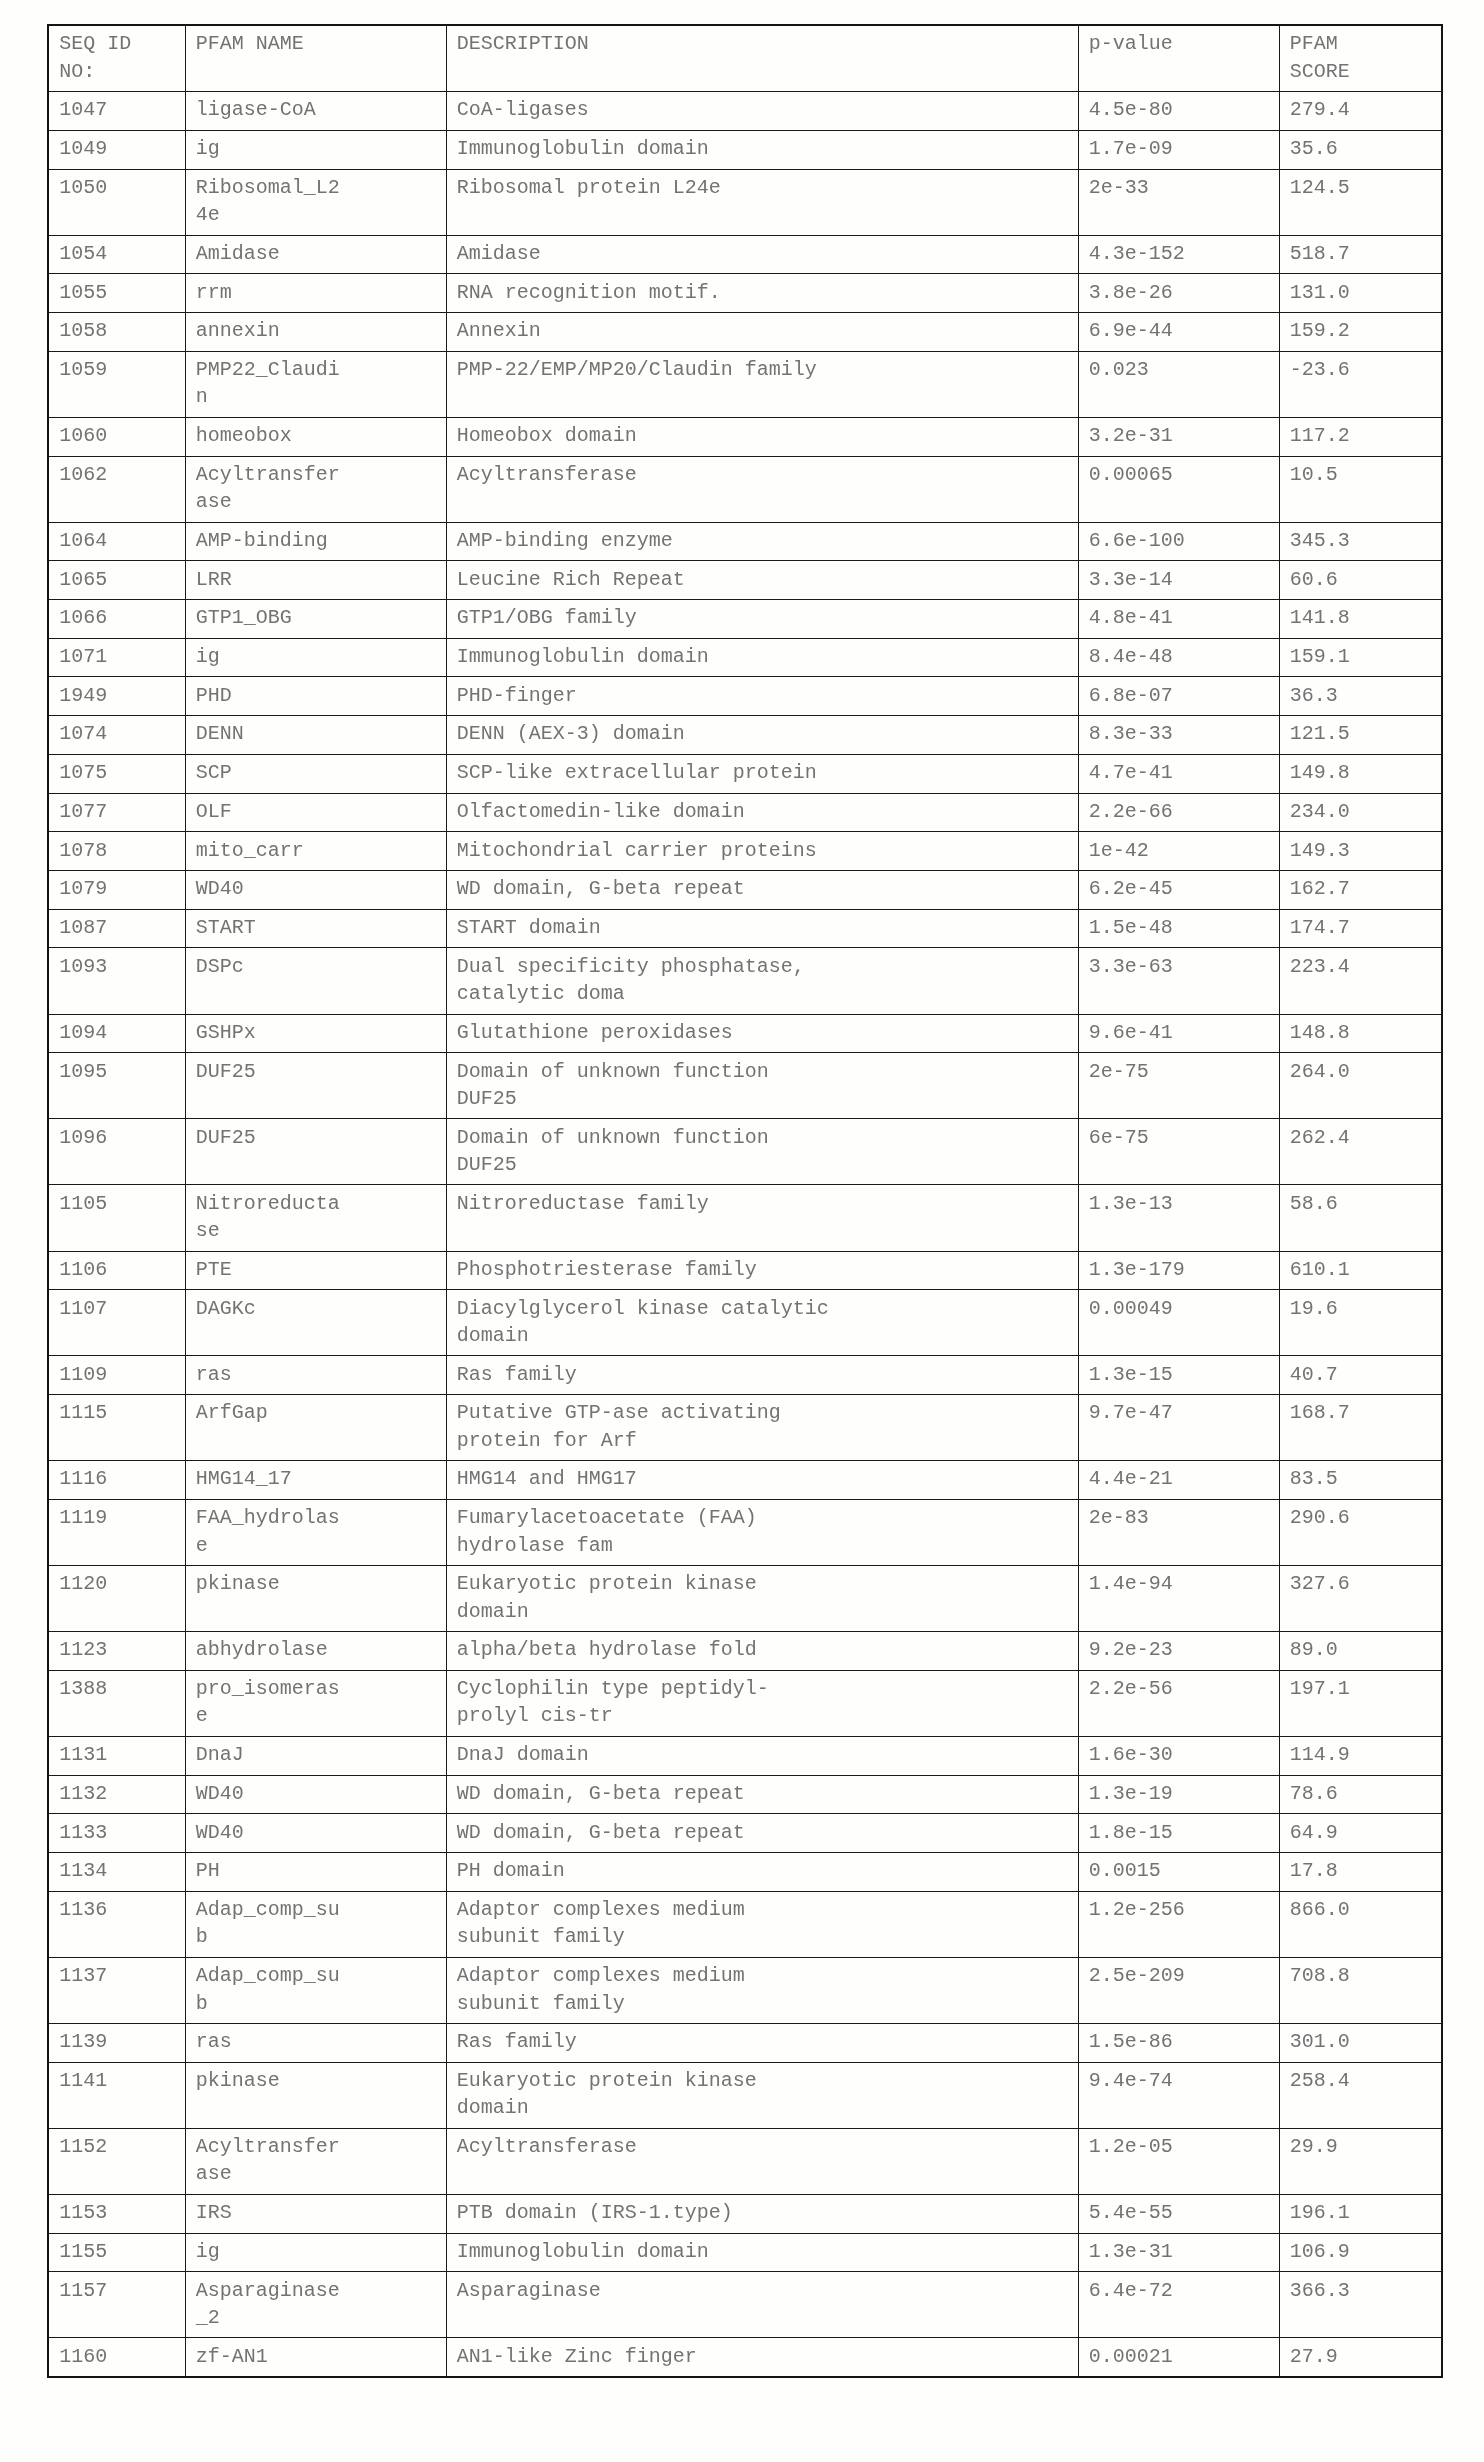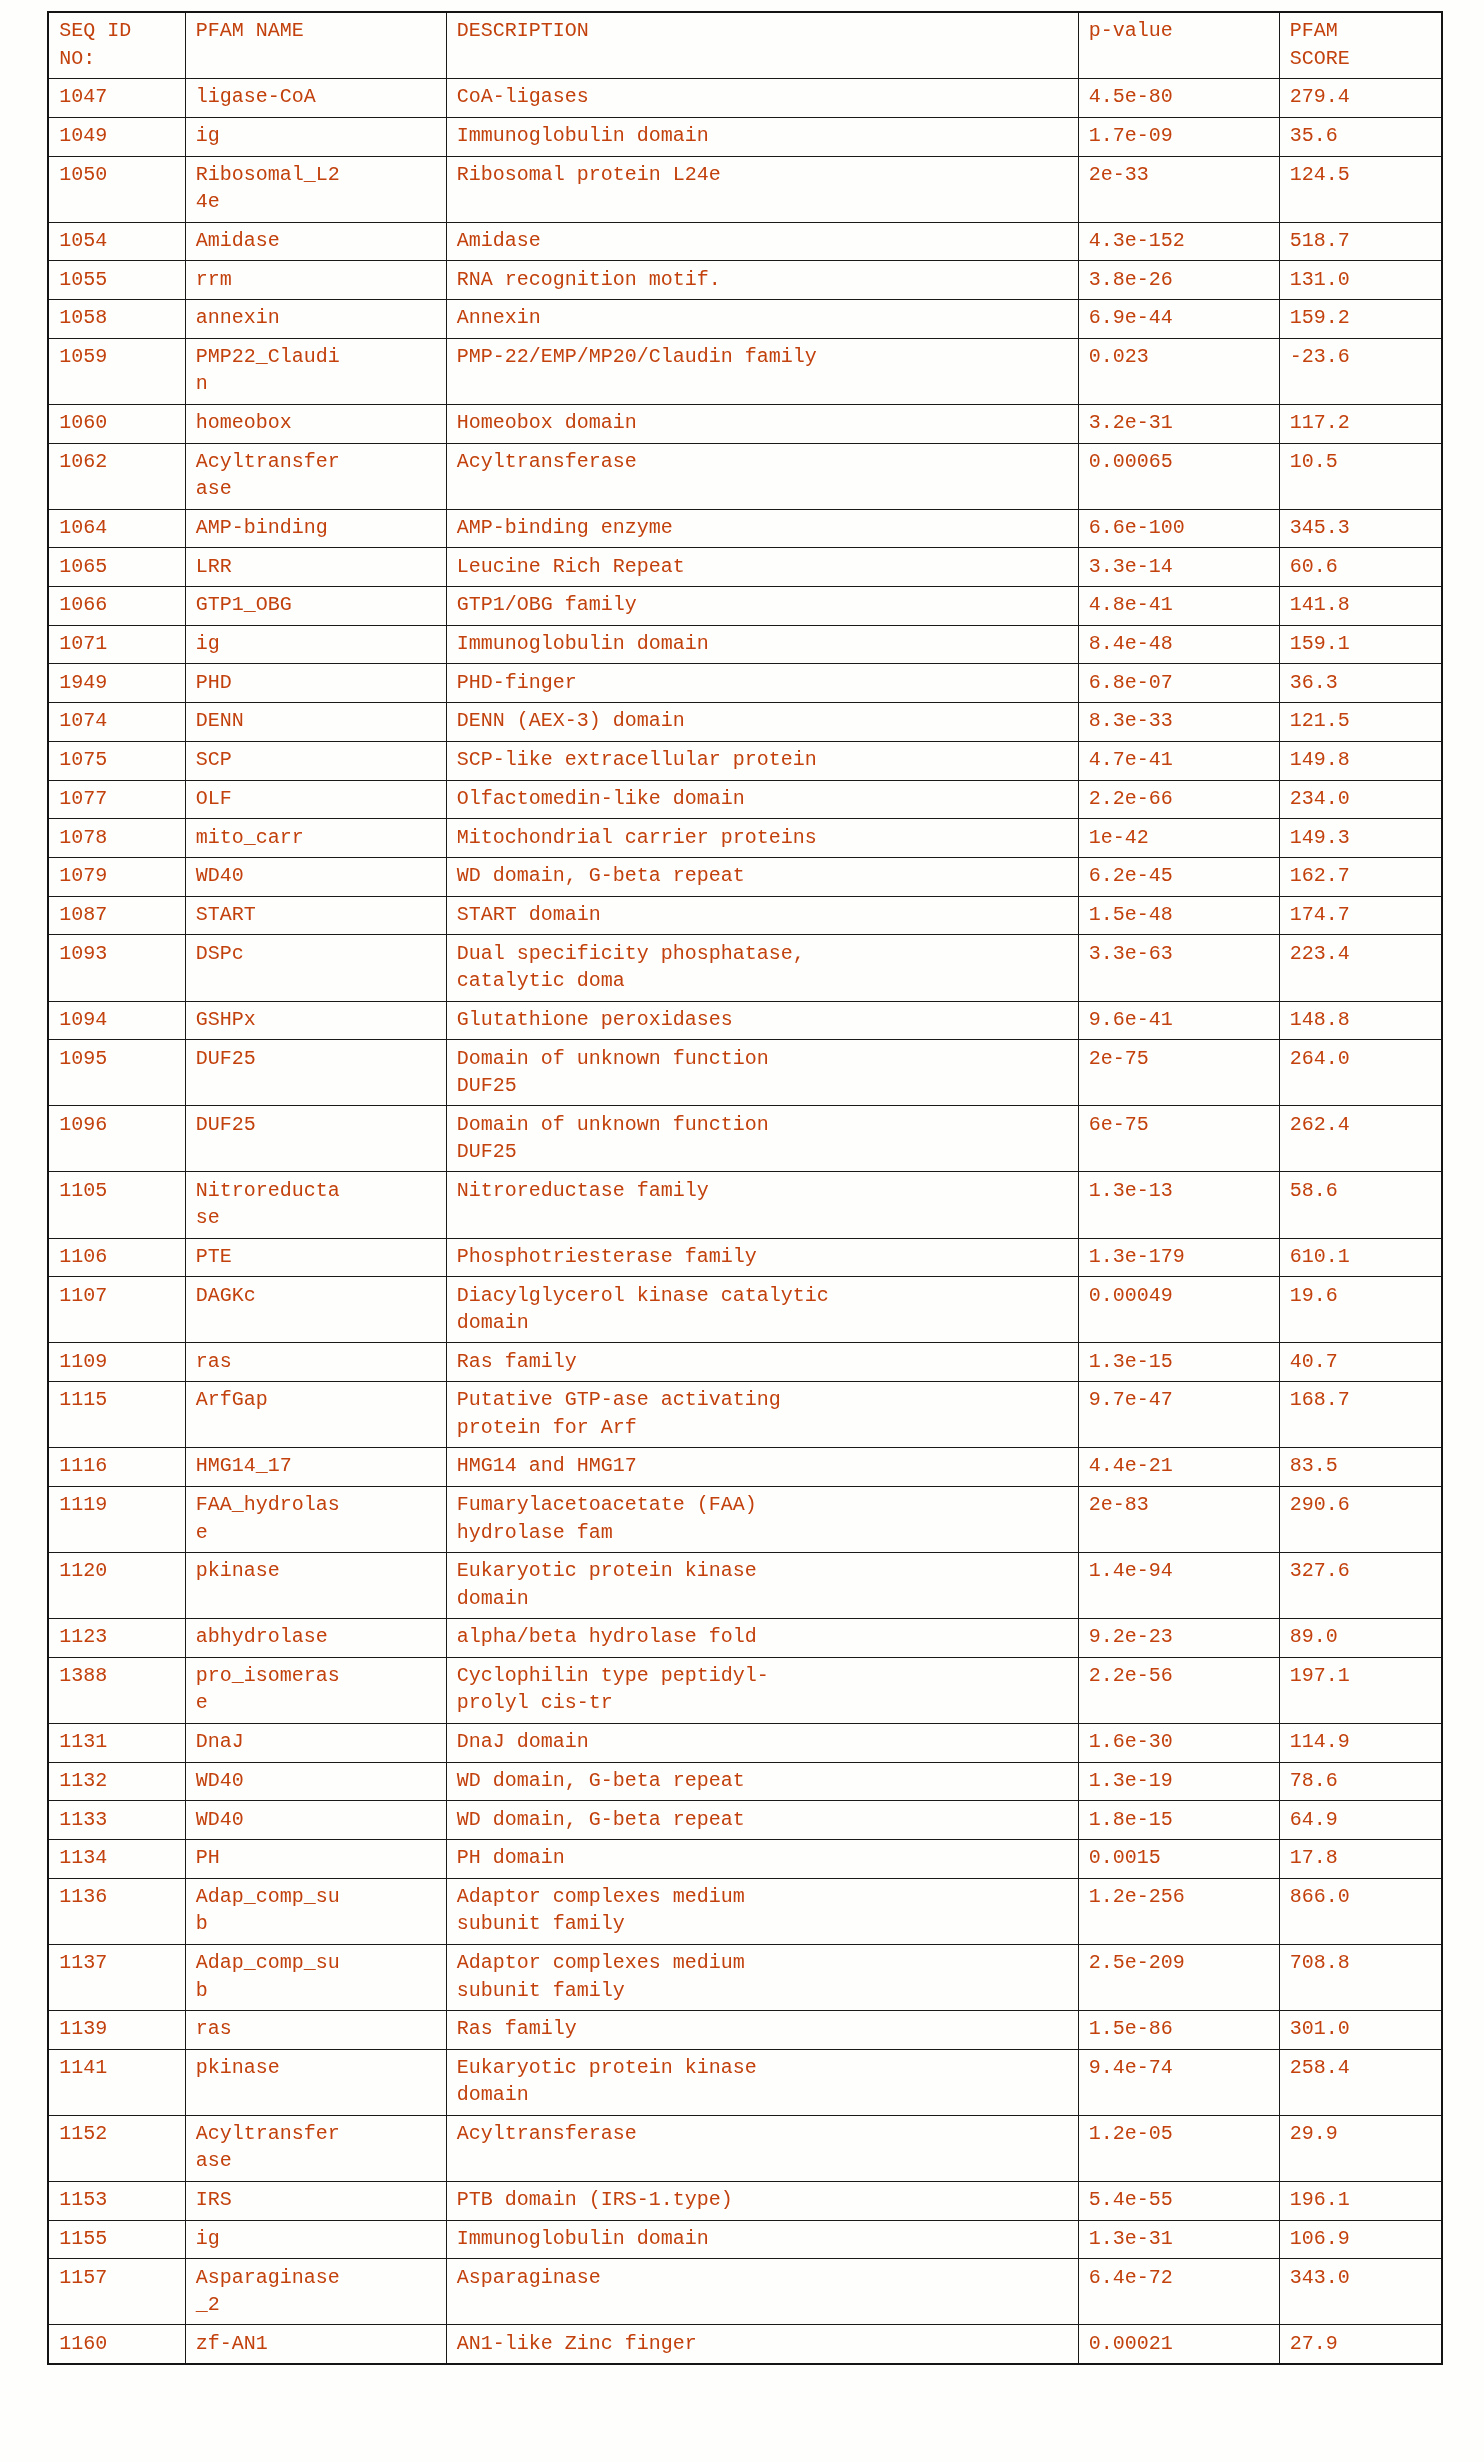--- a/index.html
+++ b/index.html
@@ -6,23 +6,23 @@
     margin: 0;
     padding: 0;
     background: #ffffff;
   }
   .page {
     position: relative;
     width: 1484px;
     min-height: 2462px;
     background: #fefefd;
     box-sizing: border-box;
-    padding: 11px 43px 17px 47px;
+    padding: 24px 43px 17px 47px;
     font-family: "Liberation Mono", "DejaVu Sans Mono", monospace;
-    color: #c2410c;
+    color: #737373;
   }
   table.pfam {
     border-collapse: collapse;
     table-layout: fixed;
     width: 1394px;
     font-size: 20px;
     line-height: 27.4px;
   }
   table.pfam th,
   table.pfam td {
@@ -402,21 +402,21 @@
           <td>Immunoglobulin domain</td>
           <td>1.3e-31</td>
           <td>106.9</td>
         </tr>
         <tr>
           <td>1157</td>
           <td>Asparaginase
 _2</td>
           <td>Asparaginase</td>
           <td>6.4e-72</td>
-          <td>343.0</td>
+          <td>366.3</td>
         </tr>
         <tr>
           <td>1160</td>
           <td>zf-AN1</td>
           <td>AN1-like Zinc finger</td>
           <td>0.00021</td>
           <td>27.9</td>
         </tr>
       </tbody>
   </table>

